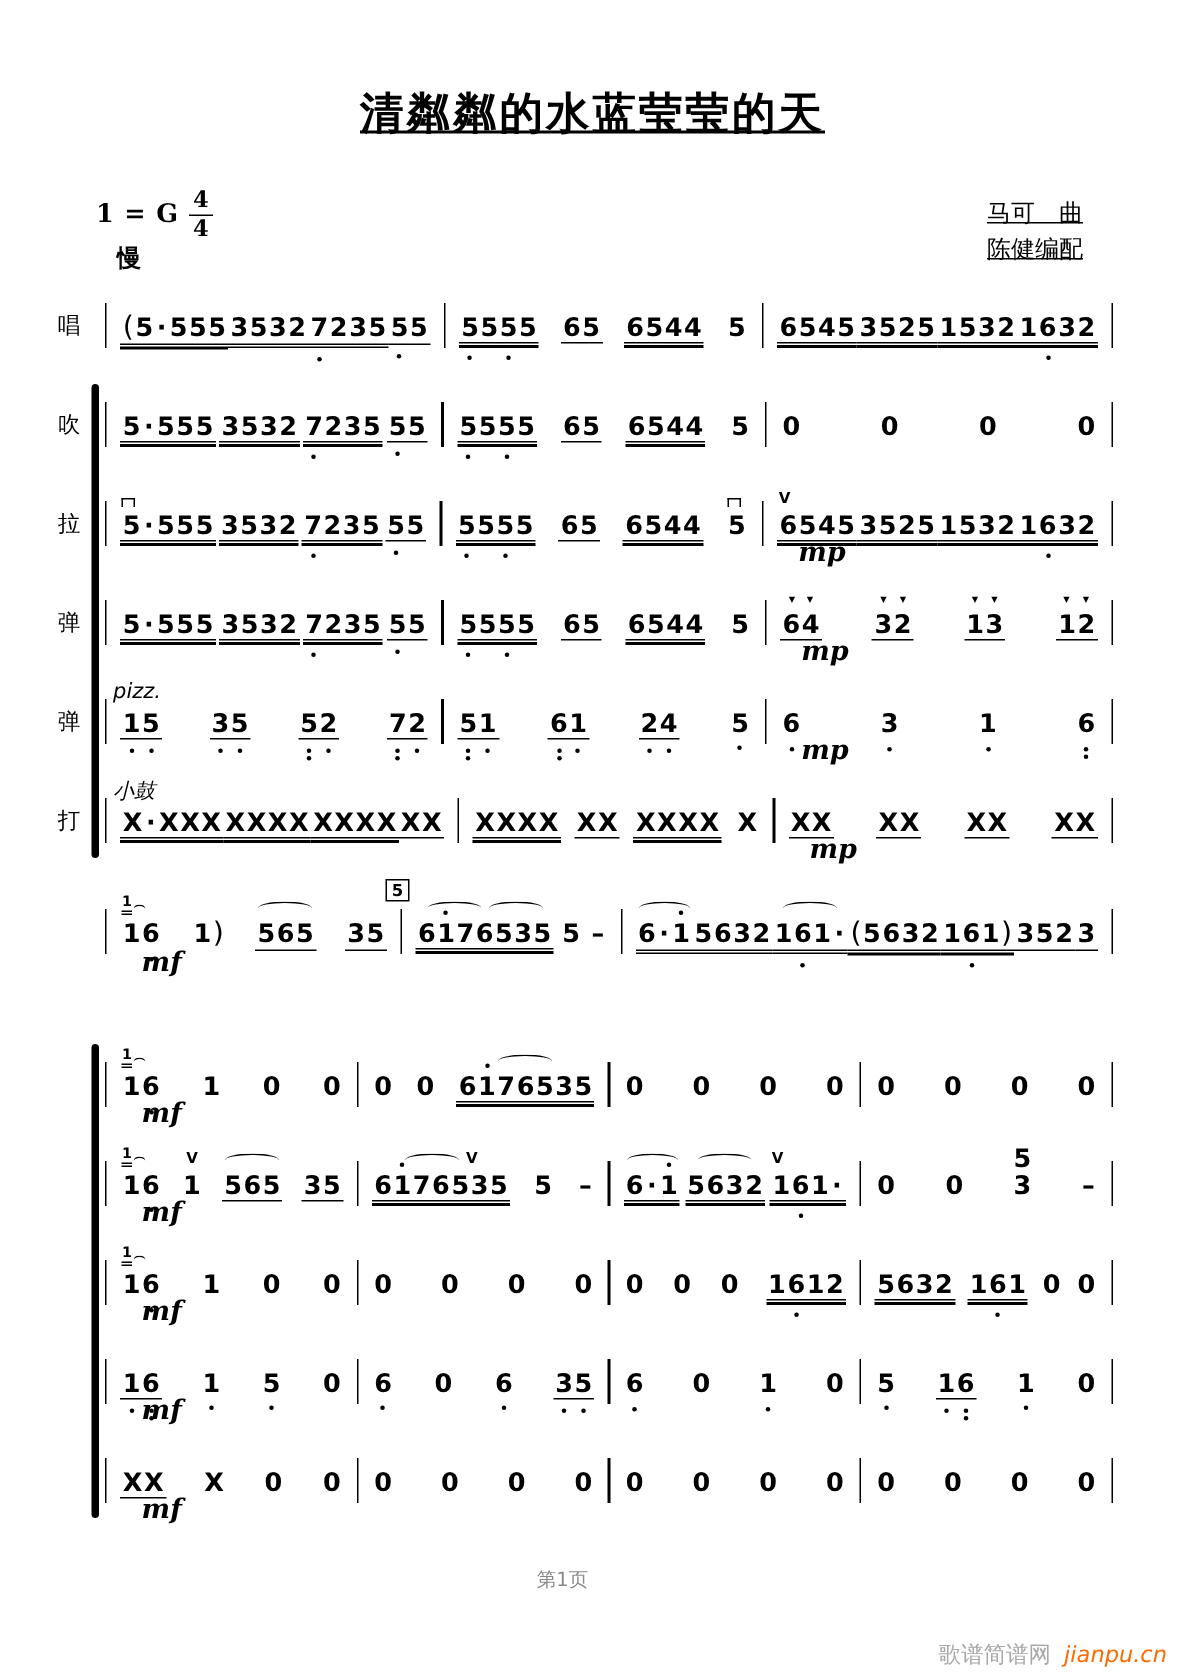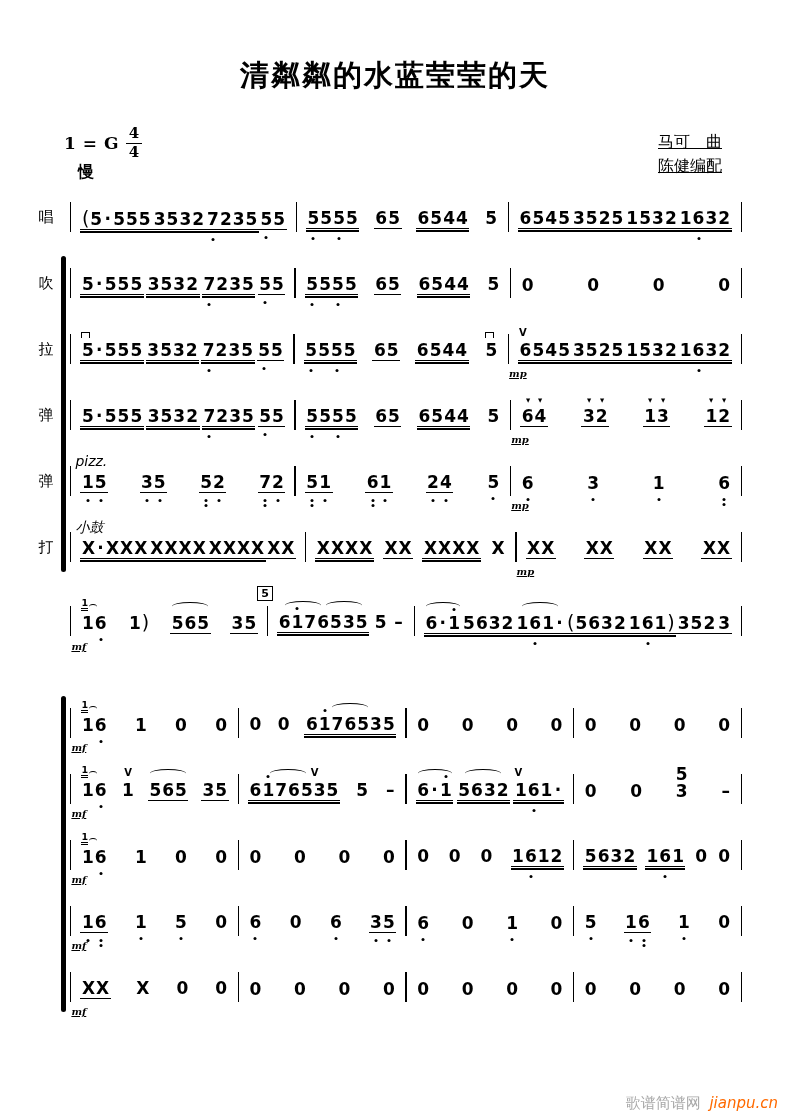--- a/index.html
+++ b/index.html
@@ -1,19 +1,19 @@
 <!DOCTYPE html>
 <html><head>
 <meta charset="utf-8">
 <style>
   html,body{margin:0;padding:0;background:#ffffff;}
   .page{position:relative;width:790px;height:1119px;background:#fff;overflow:hidden;
         font-family:"DejaVu Sans","Liberation Sans",sans-serif;color:#000;}
   .title{position:absolute;top:56px;left:0;width:100%;text-align:center;
-         font-size:29px;font-weight:bold;letter-spacing:2px;}
+         font-size:29px;font-weight:bold;letter-spacing:2px;text-decoration:underline;}
   .subtitle{position:absolute;top:100px;left:0;width:100%;text-align:center;
             font-size:19px;font-weight:bold;letter-spacing:1px;}
   .keysig{position:absolute;left:64px;top:126px;display:flex;align-items:center;gap:7px;
           font-size:17px;font-weight:bold;font-family:"DejaVu Serif",serif;}
   .meter{display:inline-flex;flex-direction:column;align-items:center;line-height:1.05;font-size:15px;}
   .meter .num{border-bottom:1.6px solid #000;padding:0 3px 1px;}
   .meter .den{padding-top:1px;}
   .credits{position:absolute;right:68px;top:130px;text-align:right;font-size:16px;line-height:1.5;text-decoration:underline;}
   .tempo1{position:absolute;left:78px;top:162px;font-size:16px;font-weight:bold;}
   .sys{position:absolute;left:28px;width:714px;}
@@ -49,22 +49,22 @@
   .marks.left{justify-content:flex-start;padding-left:1px;}
   .sl{width:36px;max-width:90%;height:8px;border-top:1.6px solid #000;border-radius:100% 100% 0 0;}
   .ubm{font-size:10px;font-weight:bold;line-height:1;}
   .dbm{width:9px;height:6px;border:1.5px solid #000;border-bottom:none;box-sizing:border-box;}
   .g1{display:inline-flex;align-items:flex-end;}
   .g1n{font-size:9.5px;font-weight:bold;line-height:1;border-bottom:3px double #000;padding-bottom:0.5px;}
   .g1t{width:8px;height:5px;border-top:1.3px solid #000;border-radius:100% 100% 0 0;margin:0 0 1px 1px;}
   .acm{position:absolute;top:-12px;left:50%;transform:translateX(-50%) scale(0.55);font-size:10px;line-height:1;}
   .stack{position:absolute;top:-18px;left:50%;transform:translateX(-50%);
          font-size:17px;font-weight:bold;}
-  .dyn{position:absolute;left:0;bottom:-5px;font-family:"DejaVu Serif",serif;
-       font-style:italic;font-weight:bold;font-size:10px;text-decoration:underline;}
+  .dyn{position:absolute;left:23px;bottom:-5px;font-family:"DejaVu Serif",serif;
+       font-style:italic;font-weight:bold;font-size:18px;}
   .mlabel{position:absolute;top:-3px;left:4px;font-size:14px;white-space:nowrap;font-style:italic;}
   .mbox{position:absolute;top:-10px;left:-11px;border:1.2px solid #000;background:#fff;
         font-size:11px;font-weight:bold;line-height:13px;padding:0 3px;}
   .pagenum{position:absolute;top:1044px;left:0;right:40px;text-align:center;
            font-size:13px;color:var(--c-page,#8a8a8a);}
   .watermark{position:absolute;right:12px;bottom:6px;font-size:15px;}
   .wm-site{color:var(--c-site,#a8a8a8);}
   .wm-domain{color:var(--c-domain,#ff6a00);margin-left:4px;font-style:italic;}
 </style>
 </head>
@@ -1062,18 +1062,19 @@
             </span>
             <span class="grp">
               <span class="cell"><span class="ch">0</span></span>
             </span>
           </div>
           <span class="bar"></span>
         </div>
       </div>
     </div>
 
+  <div class="pagenum">第1页</div>
 
   <div class="watermark">
     <span class="wm-site">歌谱简谱网</span>
     <span class="wm-domain">jianpu.cn</span>
   </div>
 </div>
 
 </body></html>

